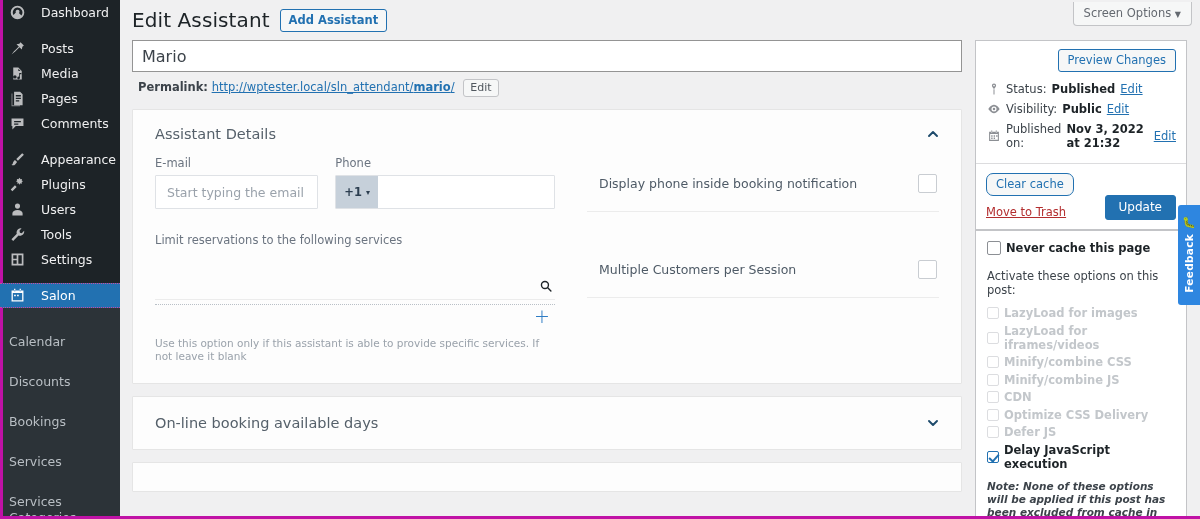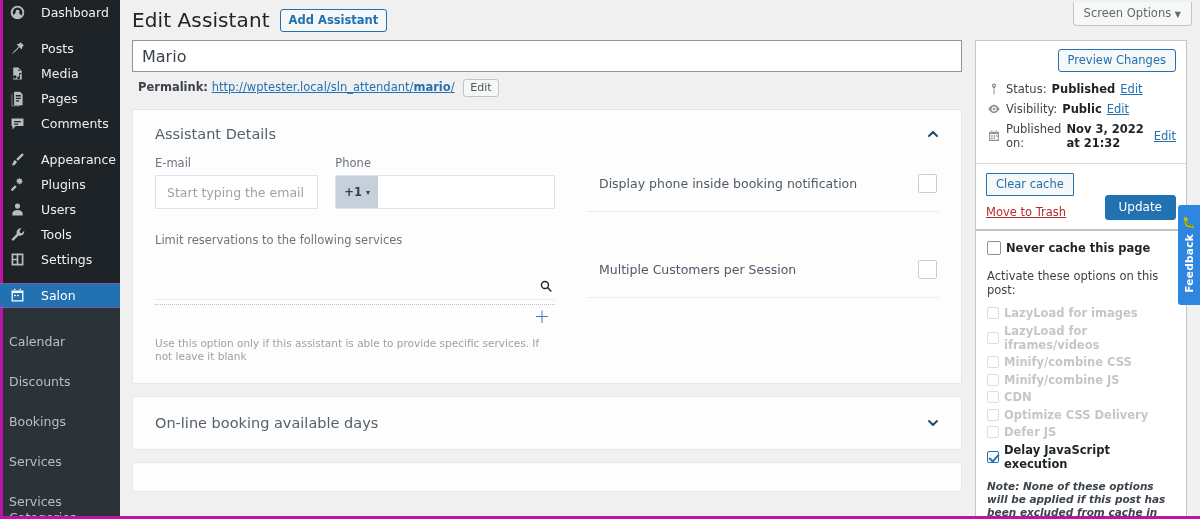--- a/index.html
+++ b/index.html
@@ -173,21 +173,21 @@
     border-radius:3px; padding:3px 9px 4px; font-size:11.5px; cursor:pointer;
   }
   .misc-row { display:flex; align-items:center; gap:5px; padding:3px 0 3px 1px; font-size:11.5px; color:#3c434a; }
   .misc-row .dico { width:14px; height:14px; flex:0 0 14px; color:#8c8f94; }
   .misc-row .dico svg { display:block; }
   .misc-row b { font-weight:bold; color:#1d2327; }
   .misc-row a { color:#2271b1; text-decoration:underline; cursor:pointer; font-size:11.5px; }
   .major-publishing { padding:9px 10px 10px 10px; position:relative; min-height:56px; }
   .clear-cache-btn {
     display:inline-block; border:1px solid #2271b1; color:#2271b1; background:#f6f7f7;
-    border-radius:1px; padding:3px 9px 4px; font-size:11.5px; cursor:pointer;
+    border-radius:7px; padding:3px 9px 4px; font-size:11.5px; cursor:pointer;
   }
   .trash-link {
     display:inline-block; margin-top:9px;
     color:#b32d2e; text-decoration:underline; font-size:11.5px; cursor:pointer;
   }
   .update-btn {
     position:absolute; right:10px; bottom:9px;
     background:#2271b1; color:#fff; border:1px solid #2271b1;
     border-radius:3px; padding:4px 13px 5px; font-size:12px; cursor:pointer;
   }

